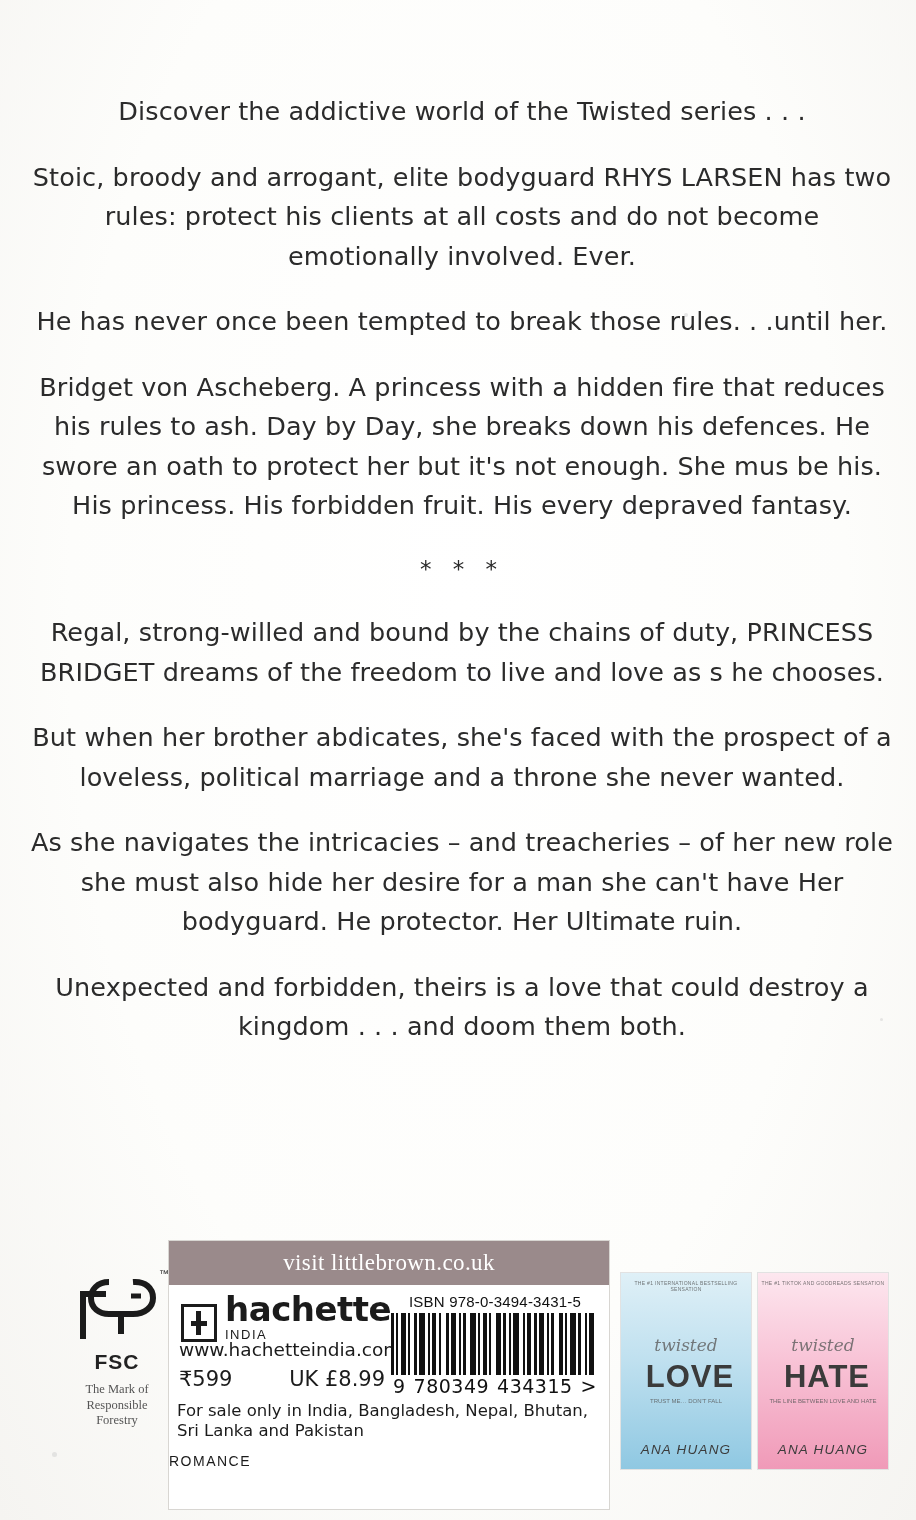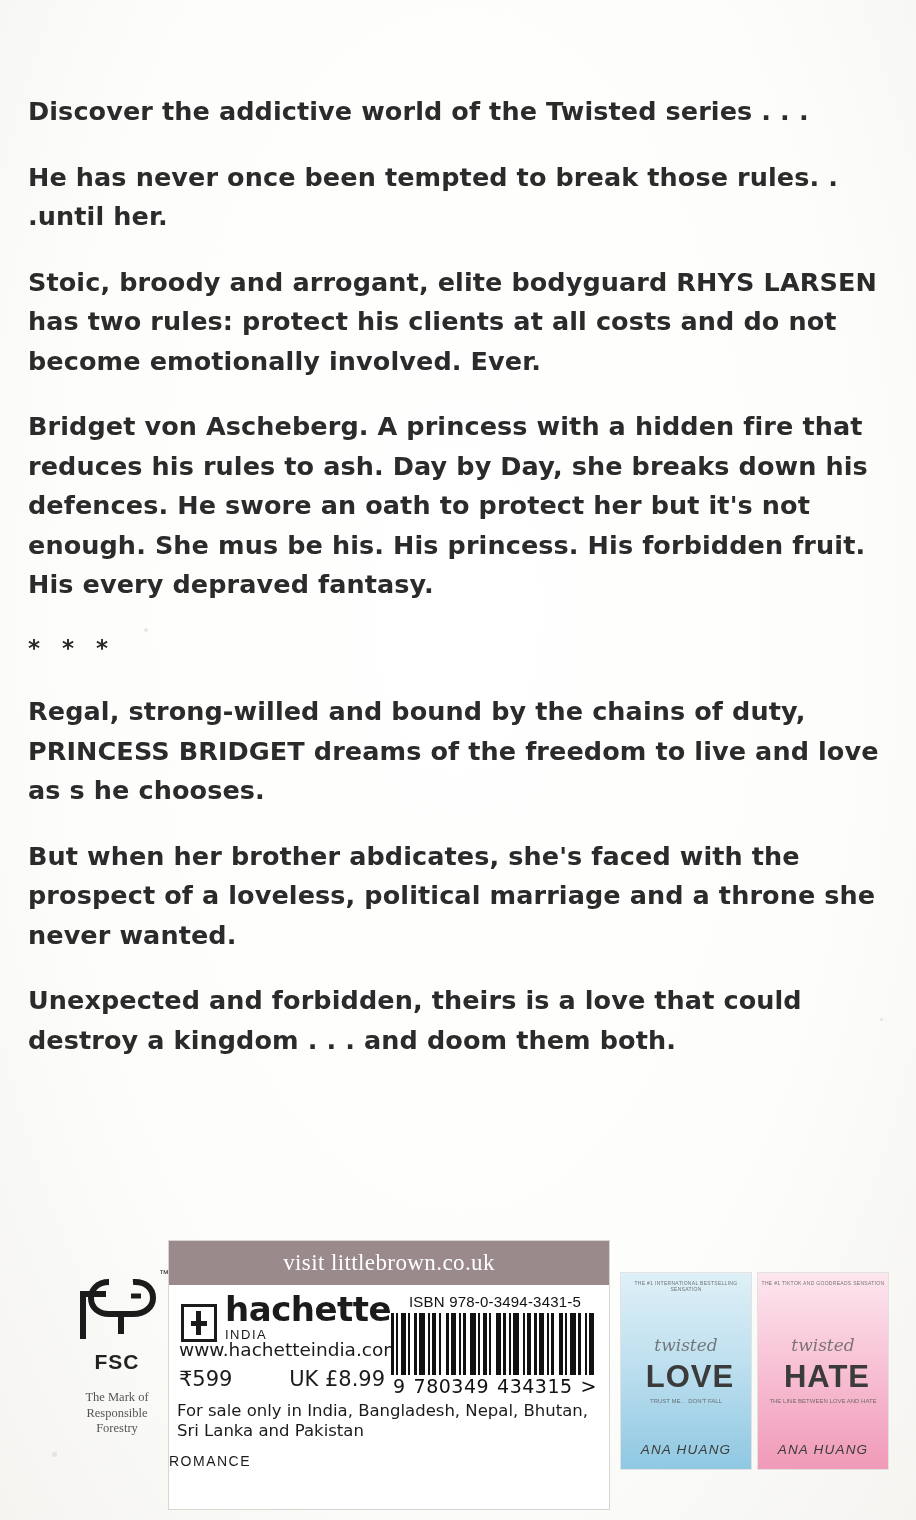--- a/index.html
+++ b/index.html
@@ -26,26 +26,26 @@
     background: #cfcfcf;
     border-radius: 50%;
     opacity: .5;
   }
 
   .blurb {
     position: absolute;
     left: 28px;
     right: 20px;
     top: 92px;
+    text-align: center;
     color: #2b2b2b;
     font-family: "DejaVu Sans", sans-serif;
     font-size: 25.5px;
     line-height: 1.55;
     letter-spacing: .1px;
-    font-weight: bold;
   }
   .blurb p {
     margin: 0 0 26px 0;
   }
   .stars {
     margin: 26px 0 34px 0;
     letter-spacing: 7px;
     font-size: 23px;
   }
 
@@ -84,21 +84,21 @@
     font-weight: bold;
     font-size: 21px;
     letter-spacing: 1px;
     margin-top: 10px;
   }
   .fsc .sub {
     font-family: "Liberation Serif", serif;
     font-size: 12.5px;
     line-height: 1.25;
     color: #555;
-    margin-top: 16px;
+    margin-top: 8px;
   }
 
   
   .card {
     position: absolute;
     left: 168px;
     top: 8px;
     width: 440px;
     height: 268px;
     background: #ffffff;
@@ -320,26 +320,27 @@
 
 <div class="page">
 
   <span class="speckle" style="left:684px;top:313px;width:4px;height:4px;"></span>
   <span class="speckle" style="left:144px;top:628px;width:4px;height:4px;"></span>
   <span class="speckle" style="left:52px;top:1452px;width:5px;height:5px;"></span>
   <span class="speckle" style="left:880px;top:1018px;width:3px;height:3px;"></span>
 
   <div class="blurb">
     <p>Discover the addictive world of the Twisted series . . .</p>
+    <p>Stoic, broody and arrogant, elite bodyguard RHYS LARSEN has two rules: protect his clients at all costs and do not become emotionally involved. Ever.</p>
     <p>He has never once been tempted to break those rules. . .until her.</p>
-    <p>Stoic, broody and arrogant, elite bodyguard RHYS LARSEN has two rules: protect his clients at all costs and do not become emotionally involved. Ever.</p>
     <p>Bridget von Ascheberg. A princess with a hidden fire that reduces his rules to ash. Day by Day, she breaks down his defences. He swore an oath to protect her but it's not enough. She mus be his. His princess. His forbidden fruit. His every depraved fantasy.</p>
     <p class="stars">* * *</p>
     <p>Regal, strong-willed and bound by the chains of duty, PRINCESS BRIDGET dreams of the freedom to live and love as s he chooses.</p>
     <p>But when her brother abdicates, she's faced with the prospect of a loveless, political marriage and a throne she never wanted.</p>
+    <p>As she navigates the intricacies – and treacheries – of her new role she must also hide her desire for a man she can't have Her bodyguard. He protector. Her Ultimate ruin.</p>
     <p>Unexpected and forbidden, theirs is a love that could destroy a kingdom . . . and doom them both.</p>
   </div>
 
   <div class="bottom">
 
     <div class="fsc">
       <div class="mark">
         <svg width="96" height="66" viewBox="0 0 96 66" aria-hidden="true">
           <path d="M14 62 L14 20 L34 20" fill="none" stroke="#1b1b1b" stroke-width="6" stroke-linecap="square"></path>
           <path d="M40 8 C28 8 22 16 22 24 C22 34 30 40 40 40 L64 40 C76 40 84 33 84 24 C84 14 76 7 64 8" fill="none" stroke="#1b1b1b" stroke-width="6" stroke-linejoin="round"></path>

